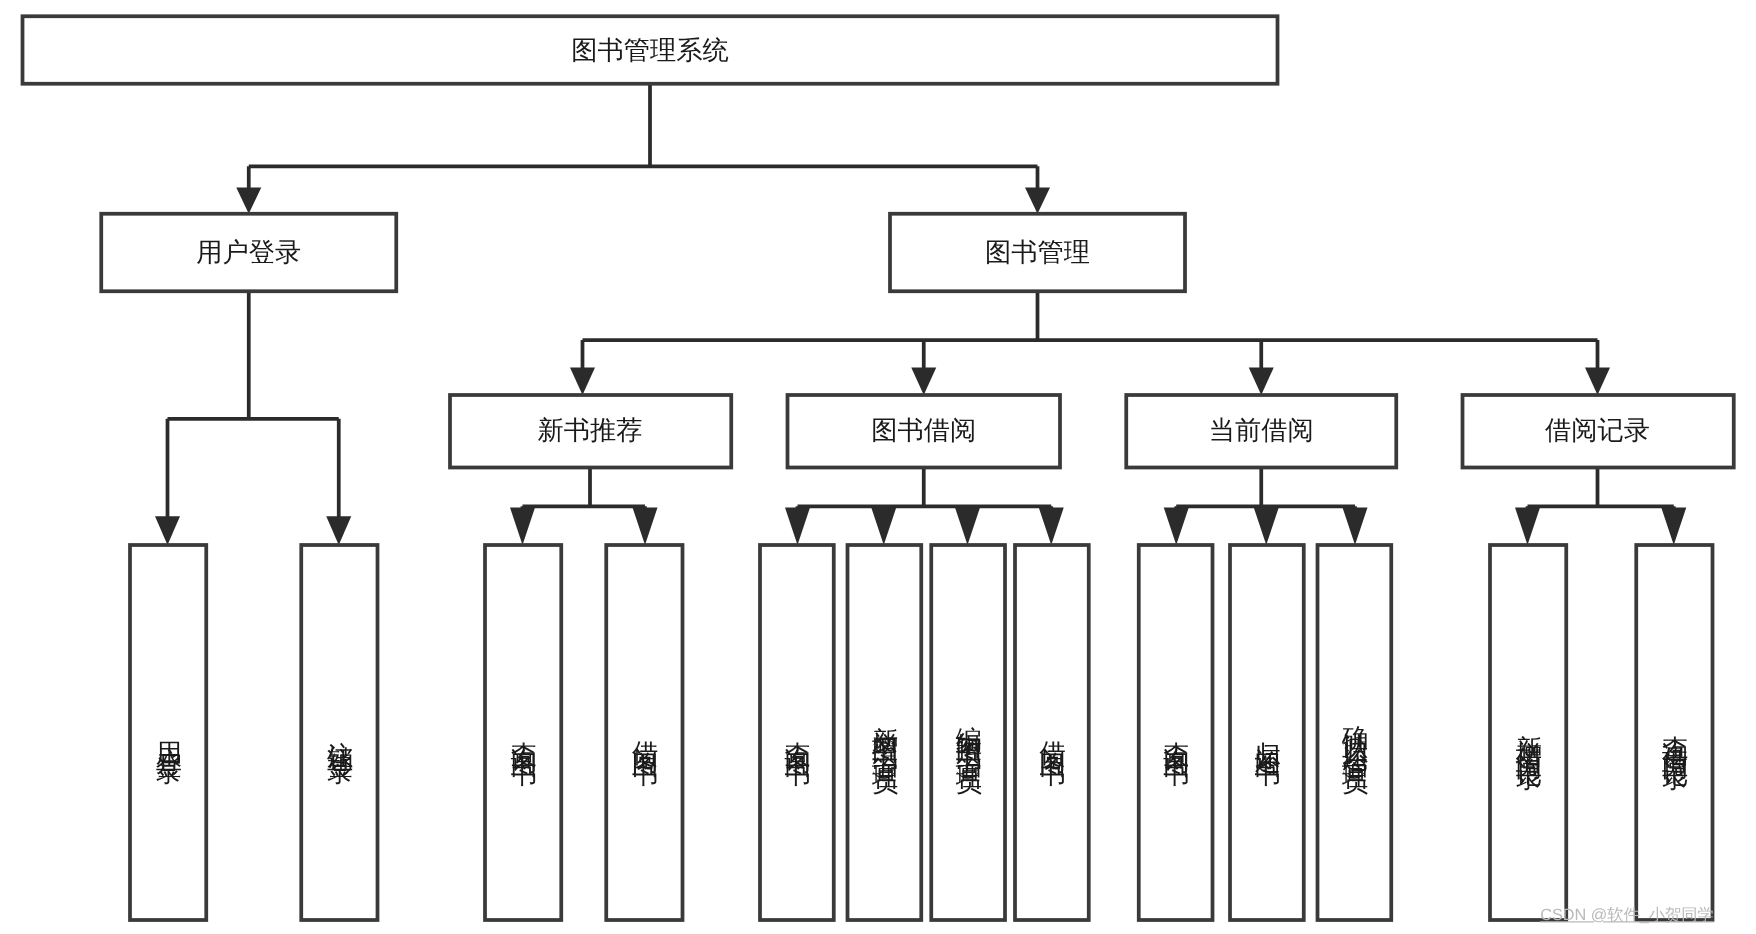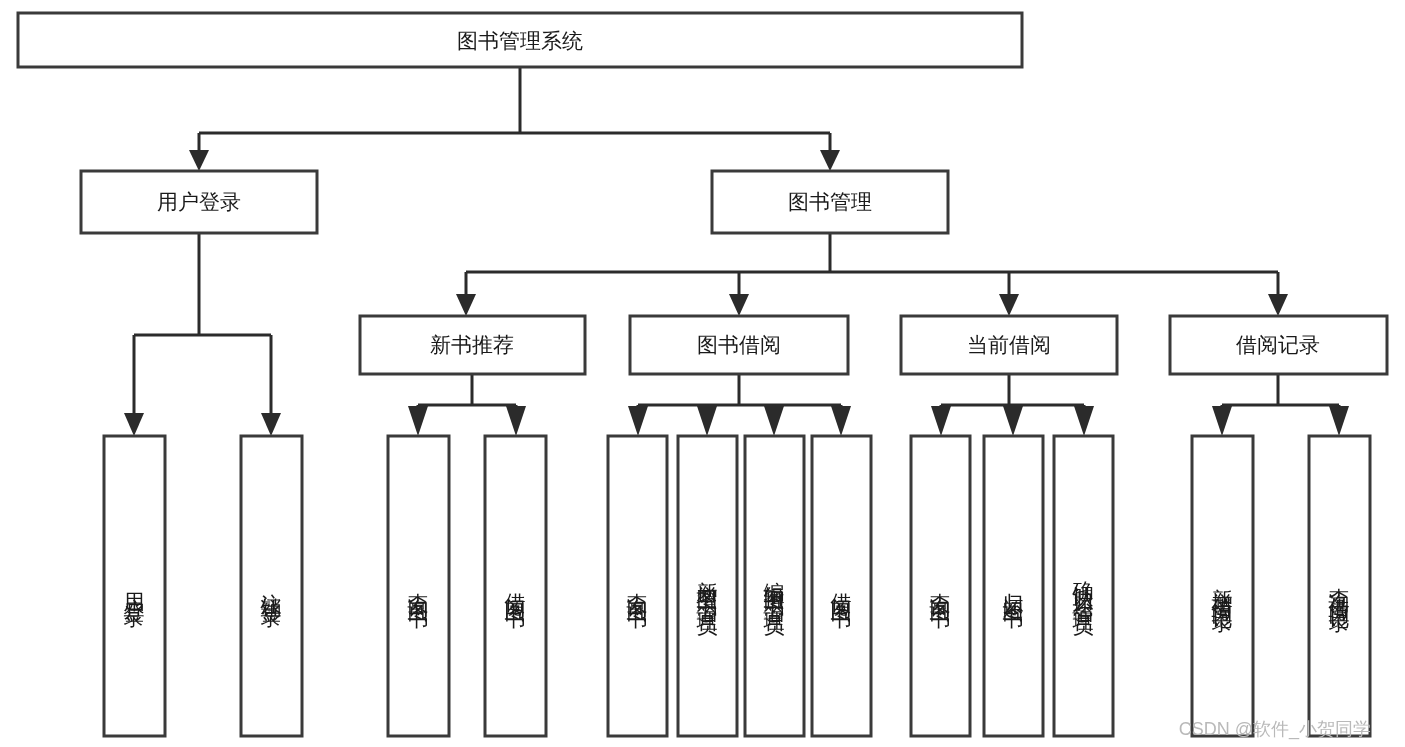--- a/index.html
+++ b/index.html
@@ -61,23 +61,24 @@
     color: #1a1a1a;
     letter-spacing: 5px;
     white-space: nowrap;
     pointer-events: none;
   }
   .watermark {
     position: absolute;
     right: 8px;
     bottom: 6px;
     font-family: "Liberation Sans", "DejaVu Sans", sans-serif;
-    font-size: 18px;
+    font-size: 13px;
     color: #b9b9b9;
     white-space: nowrap;
+    text-decoration: underline;
   }
 </style>
 </head>
 <body>
 
 <div id="diagram-root">
 
   <svg class="diagram-canvas" viewBox="0 0 1405 747">
 
     <g>

